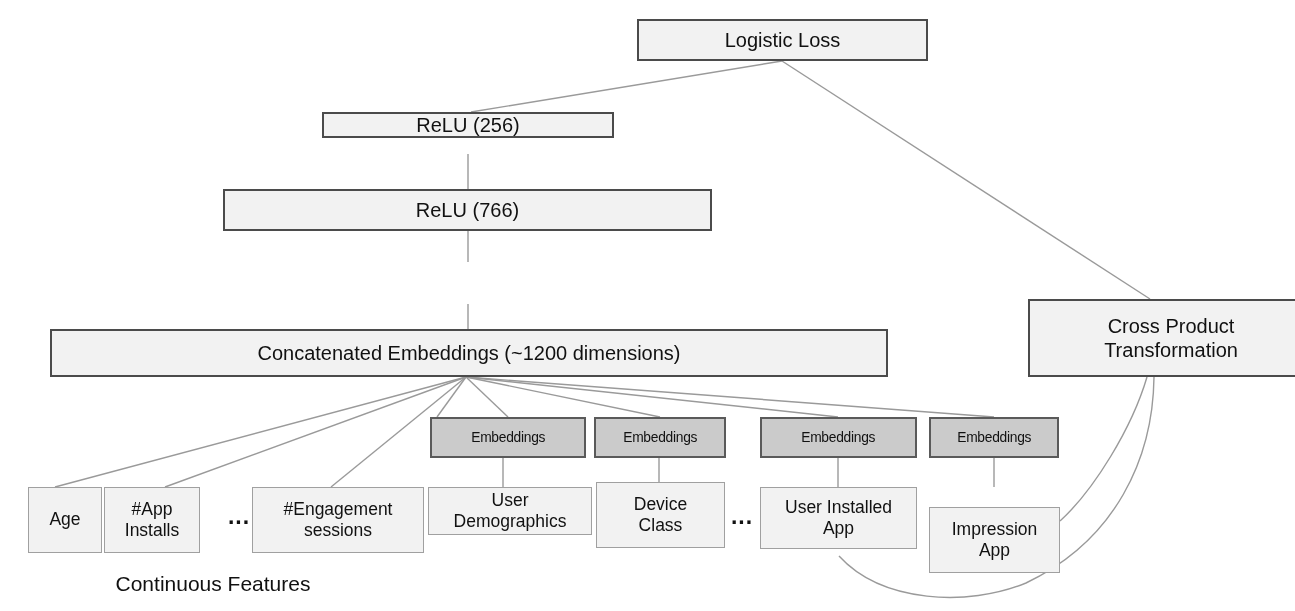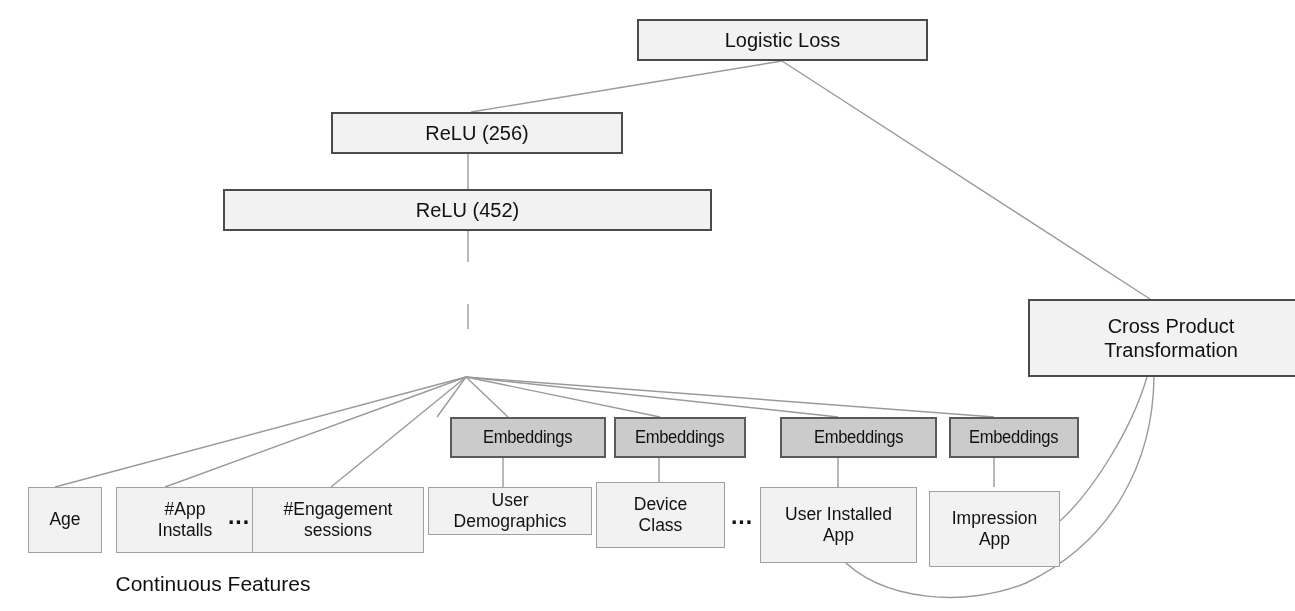--- a/index.html
+++ b/index.html
@@ -26,21 +26,21 @@
     position:absolute;z-index:1;
     display:flex;align-items:center;justify-content:center;
     text-align:center;box-sizing:border-box;
     background:var(--main-fill);
     white-space:pre-line;
     line-height:1.22;
   }
   .main{border:2px solid var(--main-border);font-size:20px;}
   .embed{
     border:2px solid #5a5a5a;background:var(--embed-fill);
-    font-size:18px;letter-spacing:-0.3px;margin-left:20px;
+    font-size:15px;letter-spacing:-0.3px;
   }
   .embed > span{display:inline-block;transform:scaleX(0.92);}
   .feat{border:1.5px solid var(--feat-border);font-size:17.5px;}
   .dots{
     position:absolute;z-index:1;font-weight:bold;font-size:23px;
     letter-spacing:1px;text-align:center;
   }
   .section-label{
     position:absolute;z-index:1;font-weight:normal;font-size:21px;
     text-align:center;white-space:nowrap;transform:translateX(-50%);
@@ -73,29 +73,32 @@
     <line x1="994" y1="458" x2="994" y2="487"></line>
 
     <path d="M1147,377 C1132,428 1094,490 1060,521"></path>
     <path d="M1154,377 C1153,458 1116,540 1026,583 C968,607 882,603 839,556"></path>
   </svg>
 
   <div class="node main" style="left:637px;top:19px;width:291px;height:42px">
     <span>Logistic Loss</span>
   </div>
 
-  <div class="node main" style="left:331px;top:112px;width:292px;height:42px">
+  <div class="node main" style="left:322px;top:112px;width:292px;height:26px">
     <span>ReLU (256)</span>
   </div>
 
   <div class="node main" style="left:223px;top:189px;width:489px;height:42px">
-    <span>ReLU (452)</span>
+    <span>ReLU (766)</span>
   </div>
 
 
+  <div class="node main" style="left:50px;top:329px;width:838px;height:48px">
+    <span>Concatenated Embeddings (~1200 dimensions)</span>
+  </div>
 
   <div class="node main" style="left:1028px;top:299px;width:286px;height:78px">
     <span>Cross Product
 Transformation</span>
   </div>
 
   <div class="node embed" style="left:430px;top:417px;width:156px;height:41px">
     <span>Embeddings</span>
   </div>
   <div class="node embed" style="left:594px;top:417px;width:132px;height:41px">
@@ -104,42 +107,42 @@
   <div class="node embed" style="left:760px;top:417px;width:157px;height:41px">
     <span>Embeddings</span>
   </div>
   <div class="node embed" style="left:929px;top:417px;width:130px;height:41px">
     <span>Embeddings</span>
   </div>
 
   <div class="node feat" style="left:28px;top:487px;width:74px;height:66px">
     <span>Age</span>
   </div>
-  <div class="node feat" style="left:116px;top:487px;width:138px;height:66px">
+  <div class="node feat" style="left:104px;top:487px;width:96px;height:66px">
     <span>#App
 Installs</span>
   </div>
   <div class="dots" style="left:217px;top:503px;width:44px">...</div>
   <div class="node feat" style="left:252px;top:487px;width:172px;height:66px">
     <span>#Engagement
 sessions</span>
   </div>
   <div class="node feat" style="left:428px;top:487px;width:164px;height:48px">
     <span>User
 Demographics</span>
   </div>
   <div class="node feat" style="left:596px;top:482px;width:129px;height:66px">
     <span>Device
 Class</span>
   </div>
   <div class="dots" style="left:720px;top:503px;width:44px">...</div>
-  <div class="node feat" style="left:760px;top:487px;width:157px;height:76px">
+  <div class="node feat" style="left:760px;top:487px;width:157px;height:62px">
     <span>User Installed
 App</span>
   </div>
-  <div class="node feat" style="left:929px;top:491px;width:131px;height:76px">
+  <div class="node feat" style="left:929px;top:507px;width:131px;height:66px">
     <span>Impression
 App</span>
   </div>
 
   <div class="section-label" style="left:213px;top:572px">Continuous Features</div>
 
 </div>
 
 </body></html>

